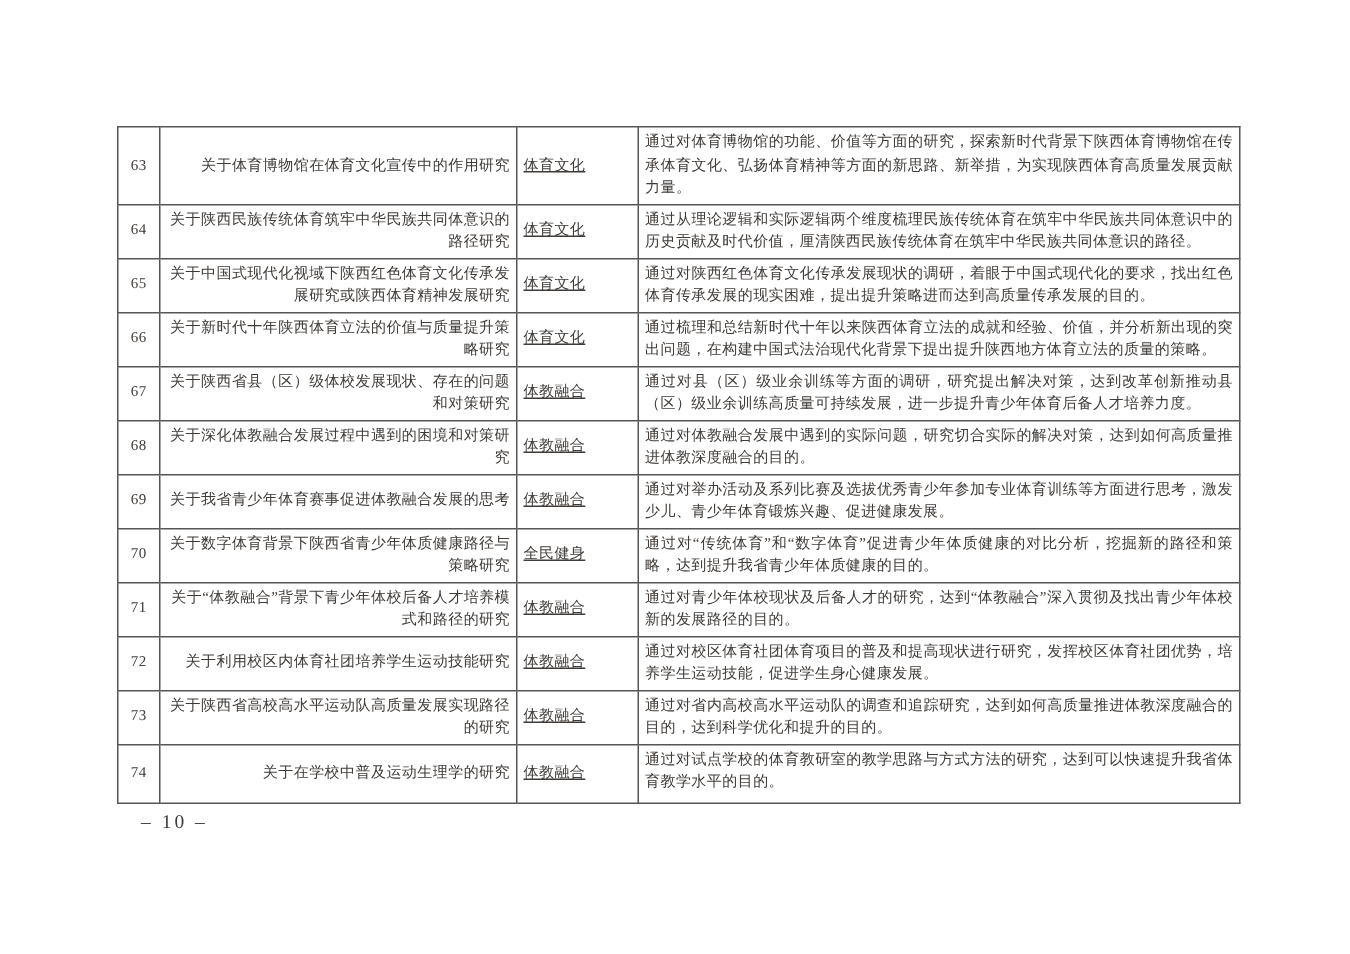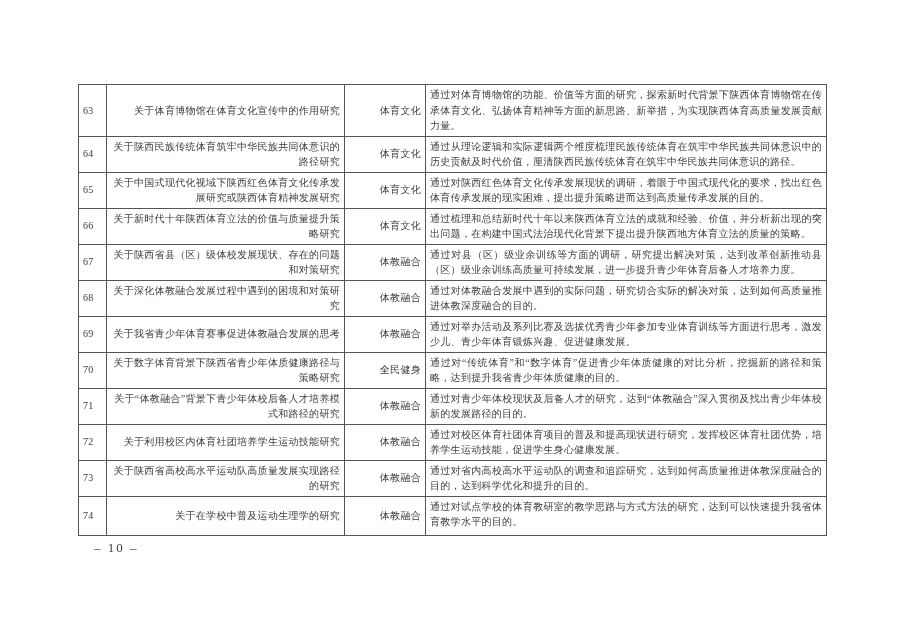--- a/index.html
+++ b/index.html
@@ -34,30 +34,31 @@
     border: 1px solid var(--border-color);
     font-size: 10px;
     line-height: 15.5px;
     letter-spacing: 0.3px;
     color: var(--text-color);
     vertical-align: middle;
     padding: 2px 4px;
     overflow: hidden;
   }
   td.cell-num {
-    text-align: left;
+    text-align: center;
     padding: 2px 1px;
   }
   td.cell-title {
     text-align: right;
     padding: 2px 6px;
   }
   td.cell-category {
-    text-align: right;
+    text-align: left;
     padding: 2px 2px;
+    text-decoration: underline;
   }
   td.cell-desc {
     text-align: justify;
     text-justify: inter-character;
     padding: 2px 6px;
     margin-left: 44px;
   }
   td.cell-desc.tall {
     padding-top: 2px;
     padding-bottom: 5px;

